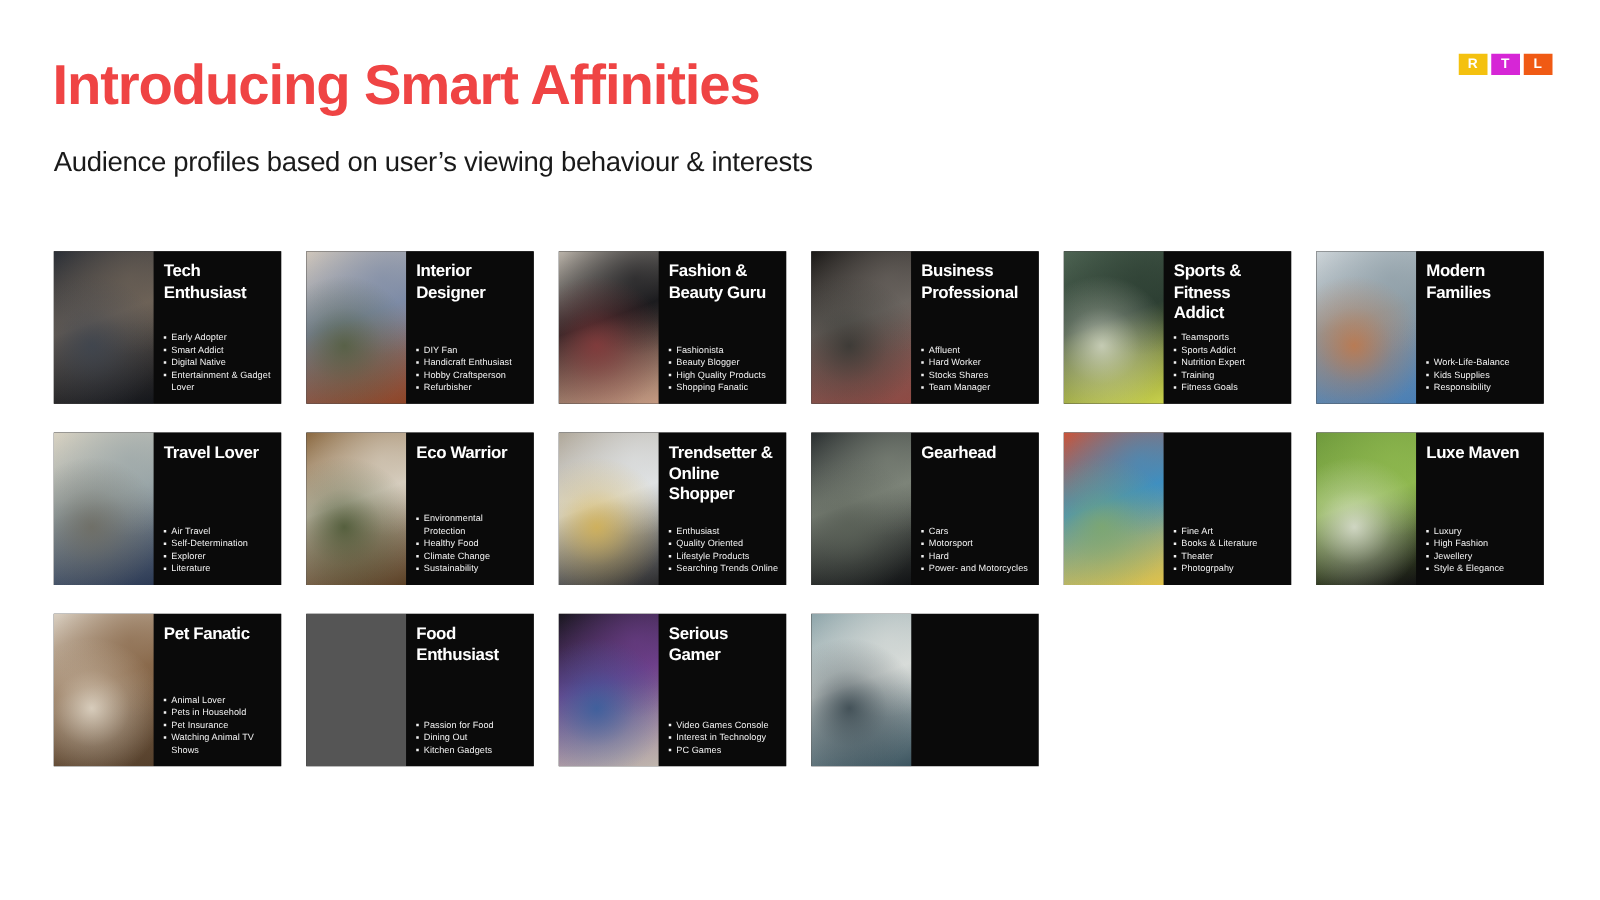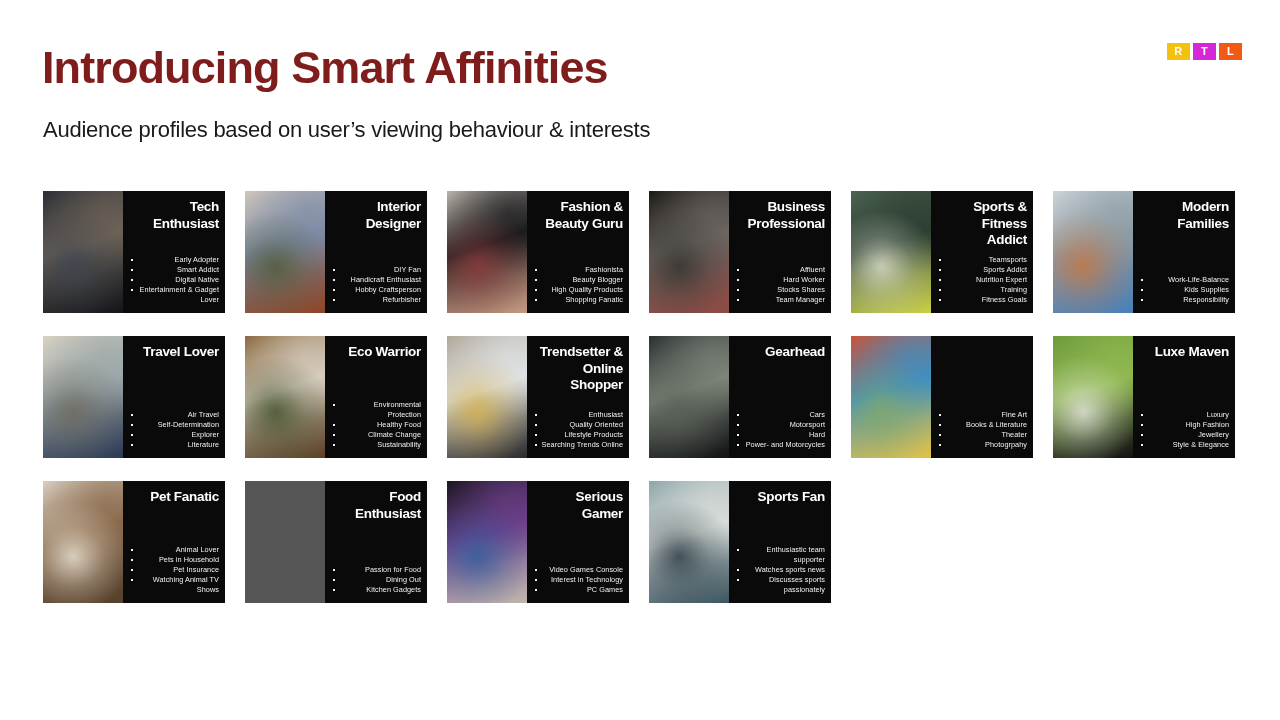--- a/index.html
+++ b/index.html
@@ -9,21 +9,21 @@
     background: #ffffff;
     font-family: "Liberation Sans", sans-serif;
     overflow: hidden;
   }
   .slide { position: relative; width: 1280px; height: 720px; background: #fff; }
 
   
   .page-title {
     position: absolute; left: 42px; top: 44px;
     font-size: 45px; font-weight: 700; letter-spacing: -0.9px;
-    color: #7f1d1d; line-height: 1.05; white-space: nowrap;
+    color: #ef4444; line-height: 1.05; white-space: nowrap;
   }
   .page-subtitle {
     position: absolute; left: 43px; top: 117px;
     font-size: 22px; font-weight: 400; letter-spacing: -0.25px;
     color: #1a1a1a; white-space: nowrap;
   }
 
   
   .logo {
     position: absolute; right: 38px; top: 43px;
@@ -31,27 +31,26 @@
   }
   .logo-tile {
     width: 23px; height: 17px;
     display: flex; align-items: center; justify-content: center;
     font-size: 11px; font-weight: 700; color: #ffffff;
     letter-spacing: 0.5px; line-height: 1;
   }
 
   
   .grid {
-    position: absolute; left: 43px; top: 191px;
+    position: absolute; left: 43px; top: 201px;
     width: 1195px;
     display: grid;
     grid-template-columns: repeat(6, 182px);
     column-gap: 20px;
     row-gap: 23px;
-    text-align: right;
   }
   .card {
     position: relative;
     width: 182px; height: 122px;
     display: flex;
     background: #0a0a0a;
     overflow: hidden;
   }
   .card-photo {
     width: 80px; height: 122px;
@@ -319,24 +318,16 @@
             <li>Video Games Console</li>
             <li>Interest in Technology</li>
             <li>PC Games</li>
           </ul>
         </div>
       </div>
       <div class="card">
         <div class="card-photo" style="background: linear-gradient(160deg, rgb(143, 166, 171) 0%, rgb(216, 220, 217) 45%, rgb(60, 85, 96) 100%);">
           <div class="ph-layer" style="background: radial-gradient(circle at 38% 62%, rgba(43, 58, 66, 0.8) 0%, rgba(43, 58, 66, 0.267) 34%, transparent 62%), radial-gradient(circle at 76% 18%, rgba(216, 220, 217, 0.6) 0%, transparent 52%), linear-gradient(0deg, rgba(60, 85, 96, 0.333) 0%, transparent 55%);"></div>
         </div>
-        <div class="card-panel">
-          <div class="card-title">Sports Fan</div>
-          <ul class="card-bullets">
-            <li>Enthusiastic team supporter</li>
-            <li>Watches sports news</li>
-            <li>Discusses sports passionately</li>
-          </ul>
-        </div>
       </div>
     </div>
 
 </div>
 
 </body></html>

